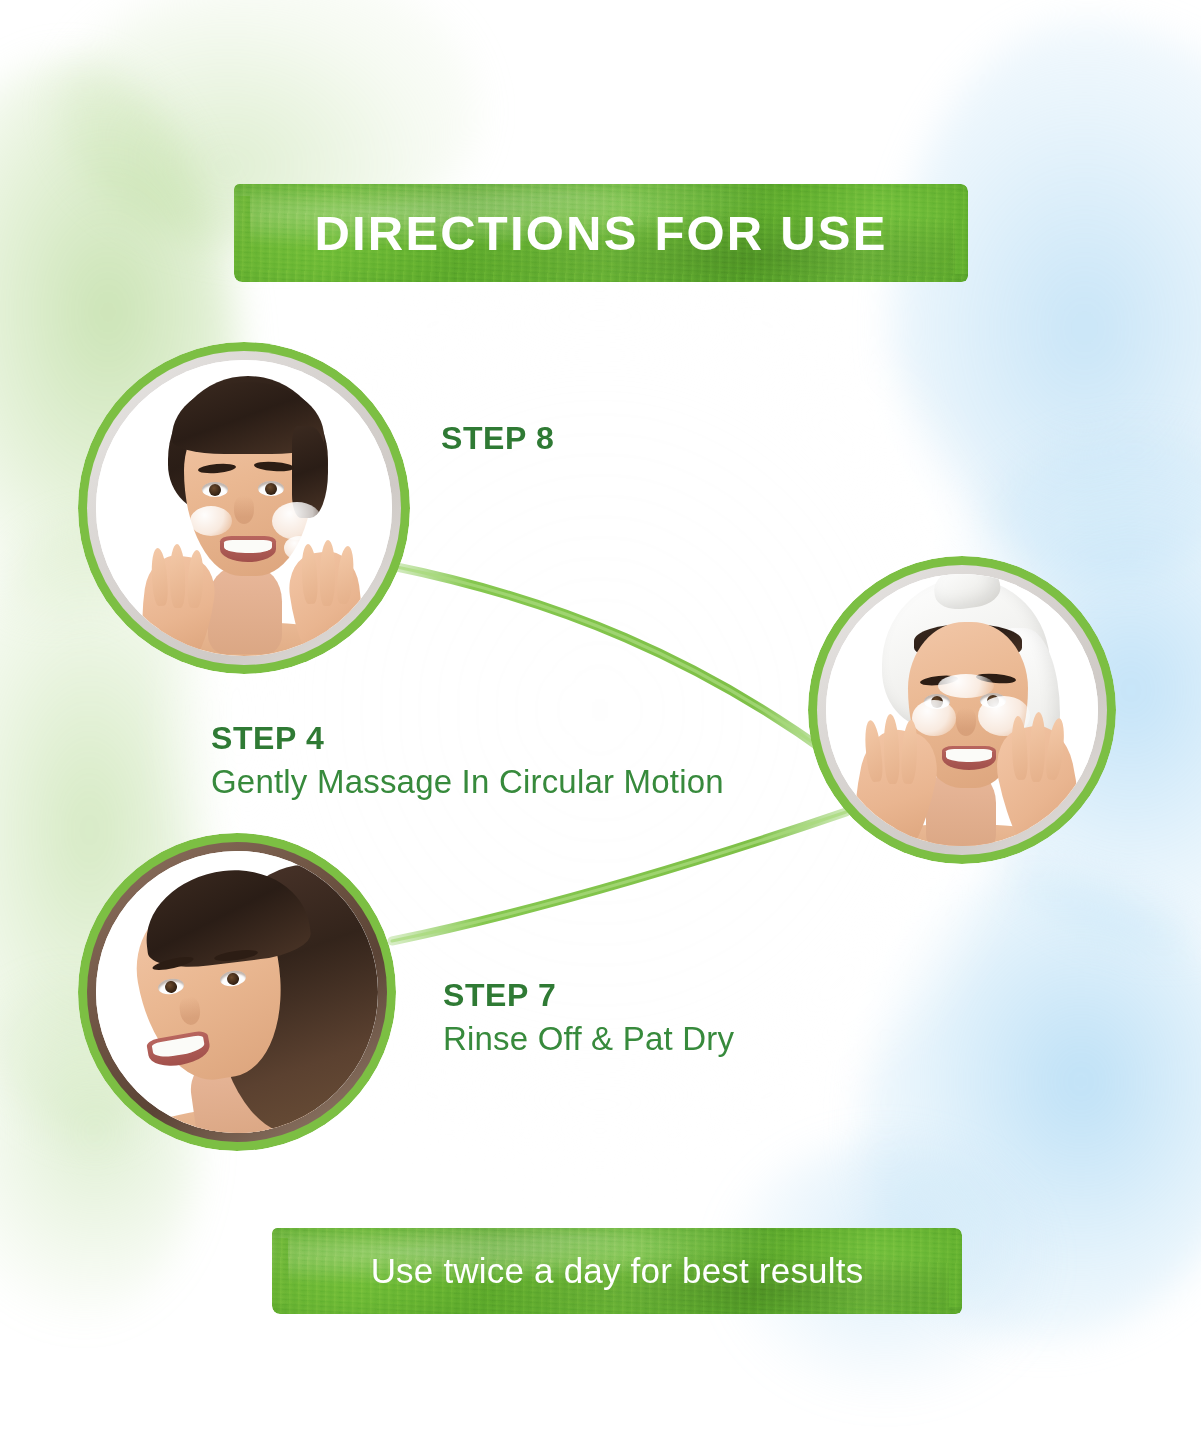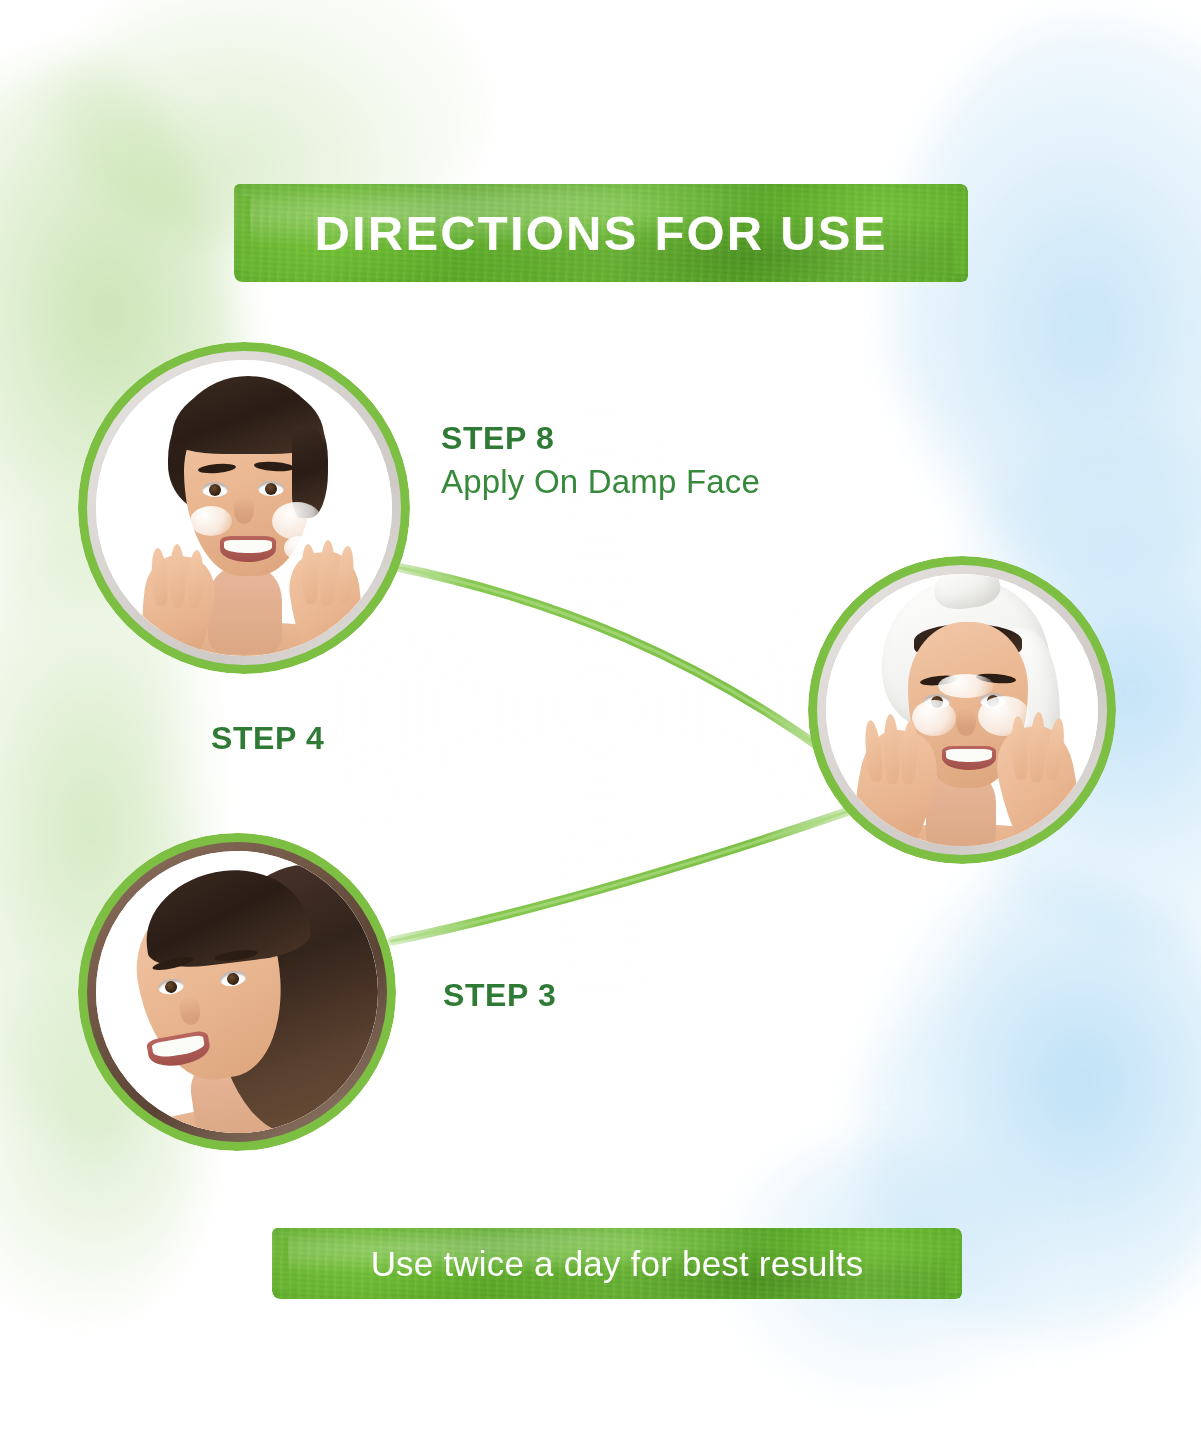--- a/index.html
+++ b/index.html
@@ -174,21 +174,21 @@
     width: 734px; height: 98px;
   }
   #title-banner .label {
     font-size: 49px;
     font-weight: 700;
     letter-spacing: 2.2px;
   }
 
   #footer-banner {
     left: 272px; top: 1228px;
-    width: 690px; height: 71px;
+    width: 690px; height: 86px;
   }
   #footer-banner .label {
     font-size: 35px;
     font-weight: 400;
     letter-spacing: 0.2px;
   }
 
   
   #connectors {
     position: absolute;
@@ -479,29 +479,30 @@
         <div class="nose" style="left:84px; top:146px; transform:rotate(-8deg);"></div>
         <div class="mouth" style="left:52px; top:184px; width:62px; height:30px; transform:rotate(-10deg);">
           <div class="teeth"></div>
         </div>
       </div>
     </div>
   </div>
 
   <div class="step-block" id="step-1-block">
     <div class="step-title">STEP 8</div>
-    <div class="step-desc">Apply On Damp Face</div>
   </div>
 
   <div class="step-block" id="step-2-block">
     <div class="step-title">STEP 4</div>
+    <div class="step-desc">Gently Massage In Circular Motion</div>
   </div>
 
   <div class="step-block" id="step-3-block">
-    <div class="step-title">STEP 3</div>
+    <div class="step-title">STEP 7</div>
+    <div class="step-desc">Rinse Off &amp; Pat Dry</div>
   </div>
 
   <div class="banner" id="footer-banner">
     <div class="brush"></div>
     <div class="texture"></div>
     <div class="label">Use twice a day for best results</div>
   </div>
 
 </div>
 

